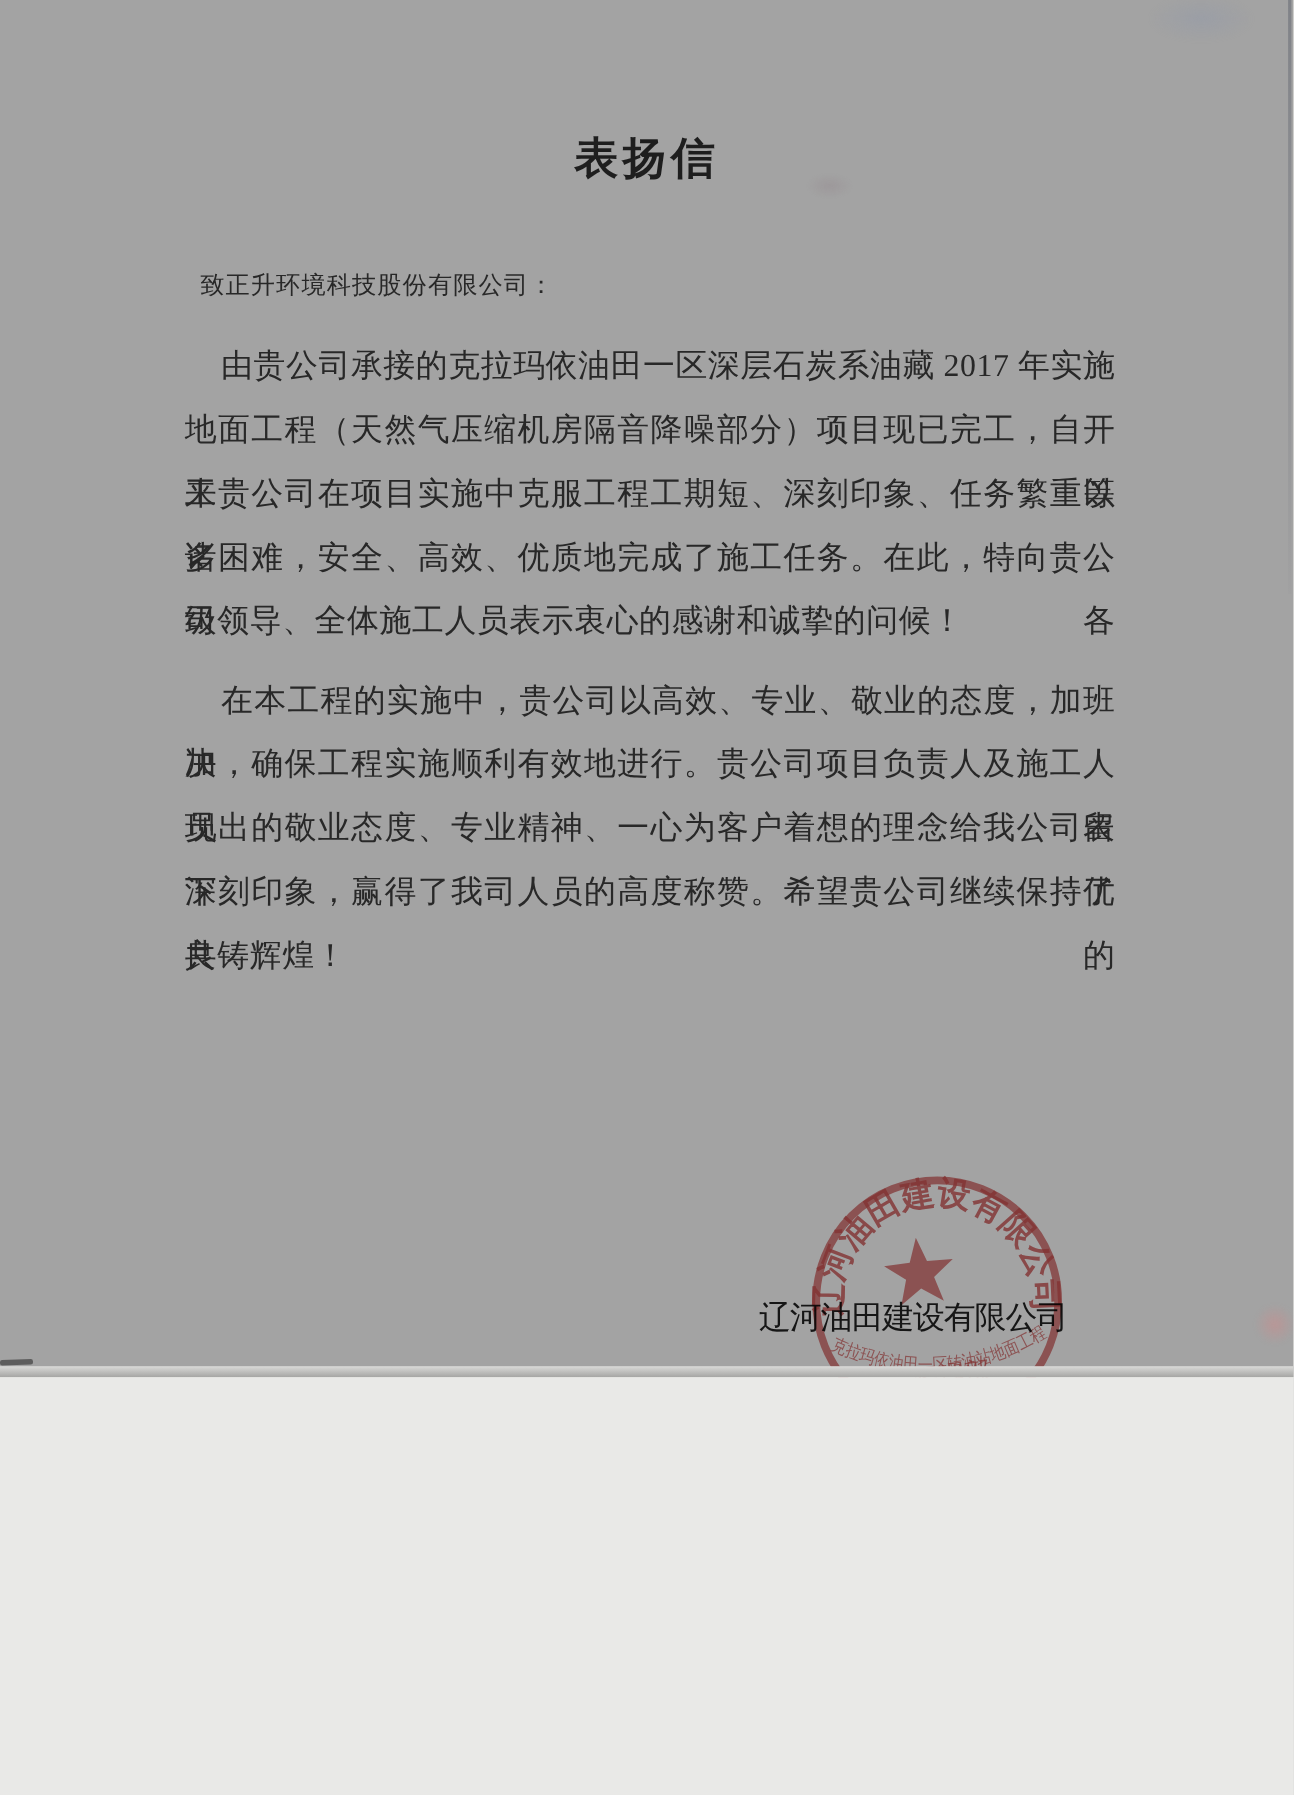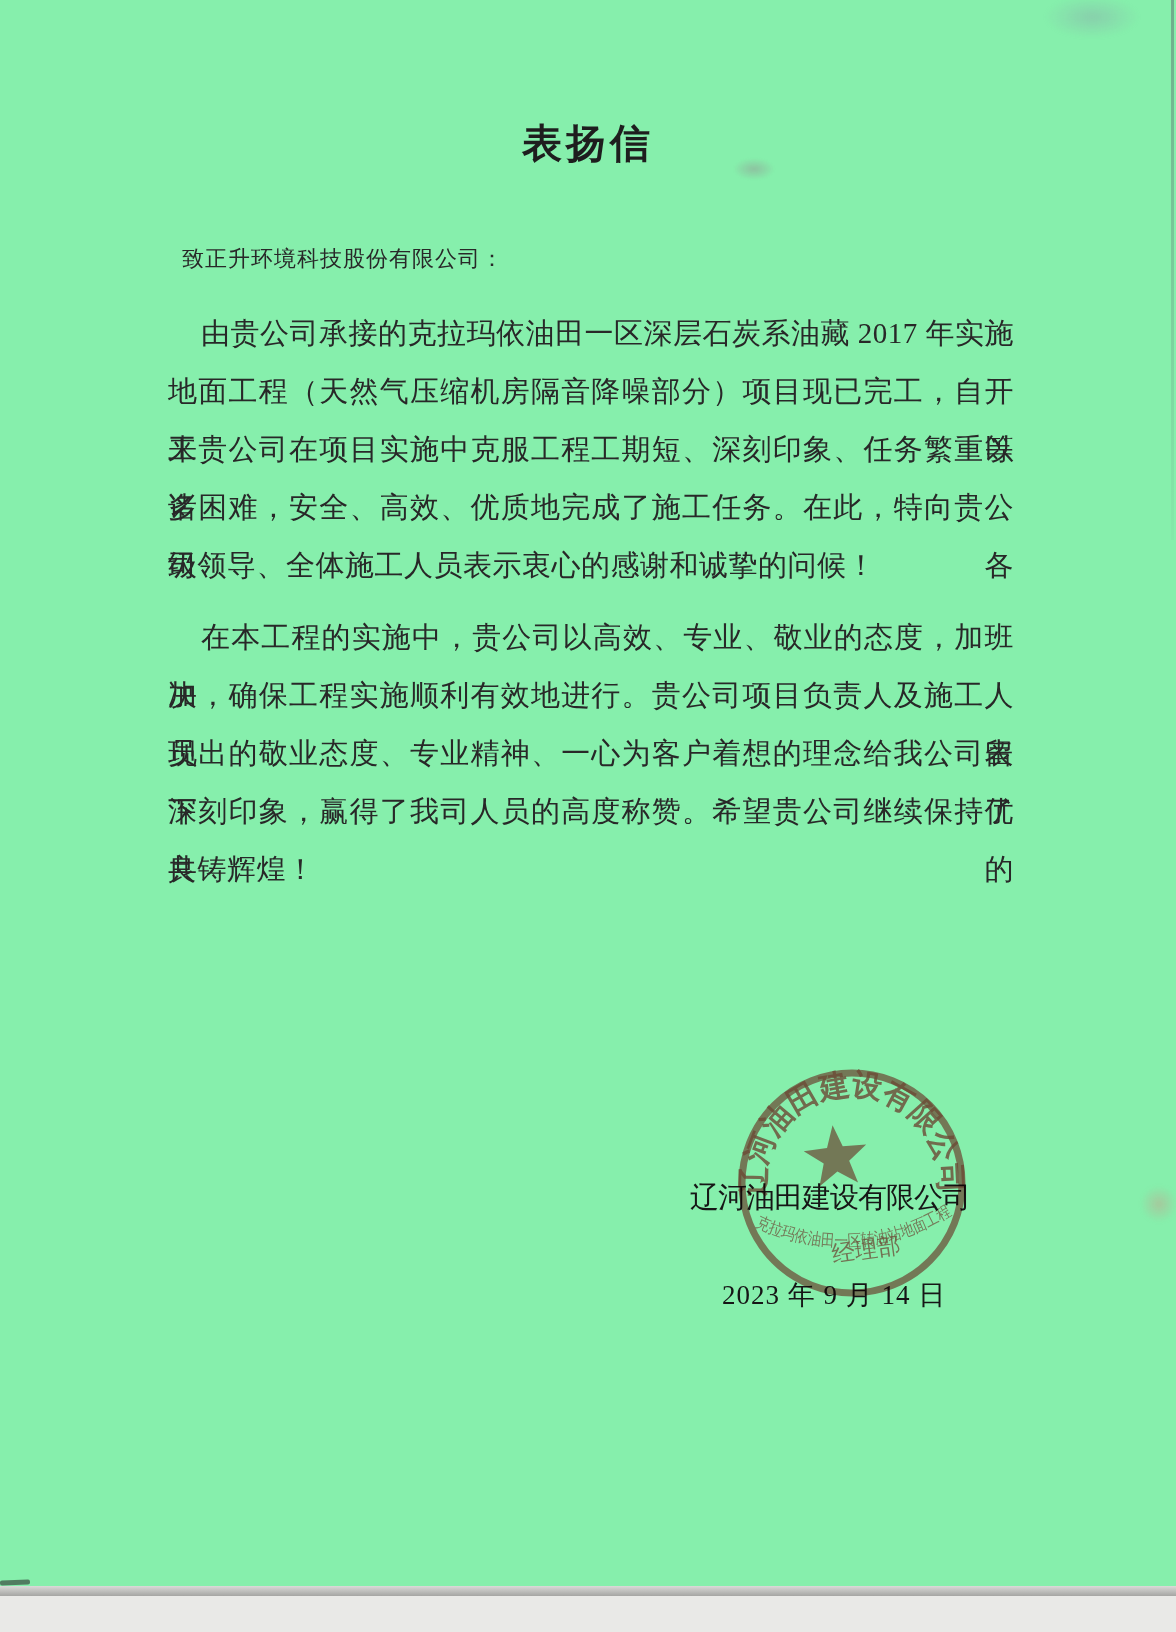--- a/index.html
+++ b/index.html
@@ -1,20 +1,20 @@
 <!DOCTYPE html>
 <html><head>
 <meta charset="utf-8">
 <style>
   html,body{margin:0;padding:0;background:#e9e9e7;}
   .page{
     position:relative;
-    width:1176px;height:1596px;
+    width:1176px;height:1252px;
     margin:0 auto;
-    background:#86efac;
+    background:#a3a3a3;
     font-family:"Liberation Serif","DejaVu Serif",serif;
     color:#282828;
     overflow:hidden;
   }
   .title{
     position:absolute;top:116px;left:0;width:100%;margin:0;
     text-align:center;
     font-size:40px;font-weight:700;letter-spacing:4px;
     color:#1e1e1e;
   }

